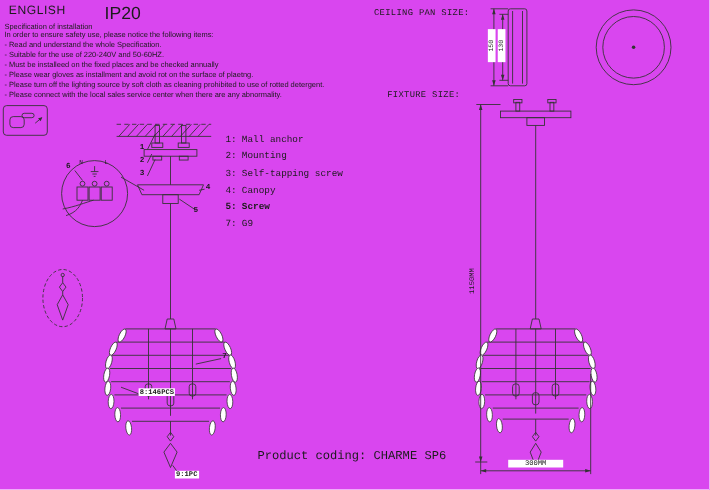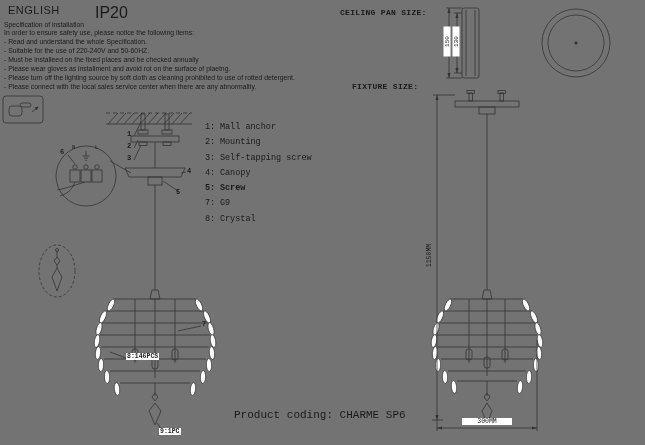--- a/index.html
+++ b/index.html
@@ -1,30 +1,30 @@
 <!DOCTYPE html>
 <html><head>
 <meta charset="utf-8">
 <style>
   *{margin:0;padding:0;box-sizing:border-box}
   html,body{background:#fff}
-  .page{position:relative;width:645px;height:445px;background:#737373;color:#1b1b1b;
+  .page{position:relative;width:645px;height:445px;background:#d946ef;color:#1b1b1b;
         font-family:"Liberation Sans","DejaVu Sans",sans-serif;overflow:hidden}
   .abs{position:absolute;white-space:nowrap;z-index:2}
   .mono{font-family:"Liberation Mono","DejaVu Sans Mono",monospace}
   .svg-layer{position:absolute;left:0;top:0;z-index:1}
   .ln{stroke:#333;fill:none;stroke-width:.8}
   .fl{fill:#333;stroke:none}
   .pt{fill:#fff;stroke:#333;stroke-width:.7}
   .h-lang{left:8px;top:4px;font-size:11px;letter-spacing:.5px}
   .h-ip{left:95px;top:4px;font-size:16px}
   .spec-title{left:4px;top:21px;font-size:6.8px}
   .spec-intro{left:4px;top:29px;font-size:6.8px}
   .spec-items{left:4px;top:37px;font-size:6.8px;line-height:9px}
-  .sec-label{font-size:8px;font-weight:bold;letter-spacing:.3px}
+  .sec-label{font-size:8px;font-weight:normal;letter-spacing:.3px}
   .cp-label{left:340px;top:8px}
   .fx-label{left:352px;top:82px}
   .dim{font-size:6px;background:#fff;text-align:center}
   .rot{transform:rotate(-90deg)}
   .parts{left:205px;top:122px;font-size:8.5px}
   .part{height:15.3px}
   .part .pn{margin-left:.55em}
   .part.b{font-weight:bold}
   .co{font-size:7px;font-weight:bold}
   .co.bg{background:#fff;font-size:6.5px;padding:0 1px}
@@ -251,21 +251,20 @@
   <div class="abs mono rot" style="left:404px;top:252px;width:50px;text-align:center;font-size:6.5px">1150MM</div>
   <div class="abs mono" style="left:462px;top:418px;width:50px;text-align:center;font-size:6.5px;background:#fff">300MM</div>
 
   <div class="abs mono parts">
     <div class="part"><span>1:</span><span class="pn">Mall anchor</span></div>
     <div class="part"><span>2:</span><span class="pn">Mounting</span></div>
     <div class="part"><span>3:</span><span class="pn">Self-tapping screw</span></div>
     <div class="part"><span>4:</span><span class="pn">Canopy</span></div>
     <div class="part b"><span>5:</span><span class="pn">Screw</span></div>
     <div class="part"><span>7:</span><span class="pn">G9</span></div>
-    <div class="part"><span>8:</span><span class="pn">Crystal</span></div>
   </div>
 
   <div class="abs mono co" style="left:127px;top:130px">1</div>
   <div class="abs mono co" style="left:127px;top:142px">2</div>
   <div class="abs mono co" style="left:127px;top:154px">3</div>
   <div class="abs mono co" style="left:187px;top:167px">4</div>
   <div class="abs mono co" style="left:176px;top:188px">5</div>
   <div class="abs mono co" style="left:60px;top:148px">6</div>
   <div class="abs mono co" style="left:202px;top:320px">7</div>
   <div class="abs mono co bg" style="left:126px;top:353px">8:146PCS</div>

